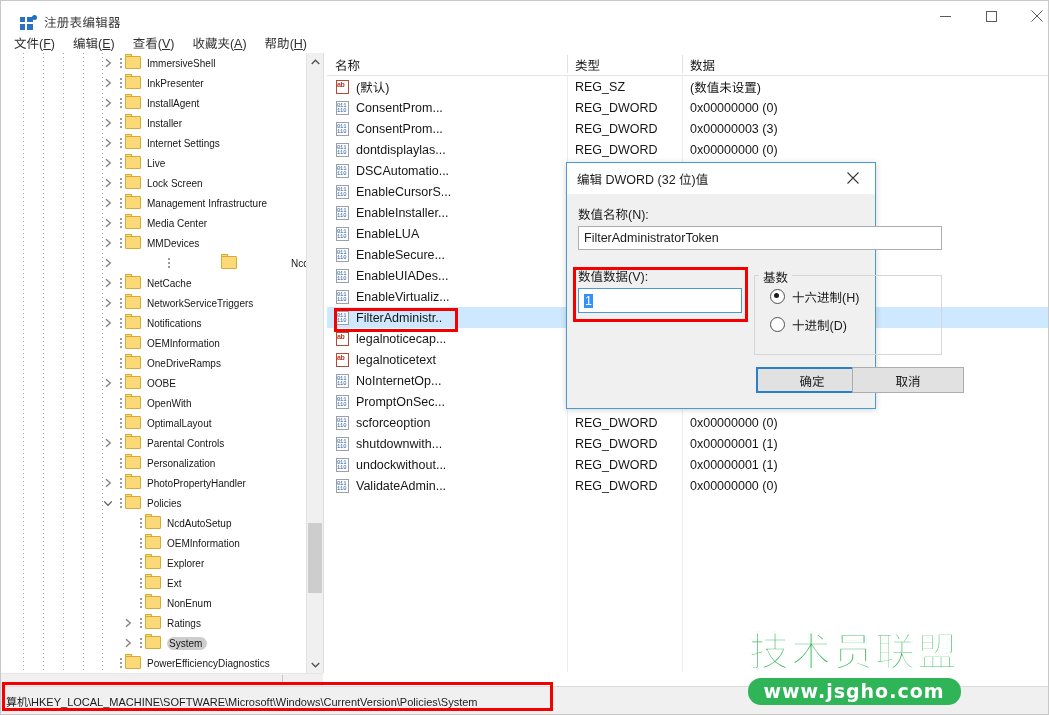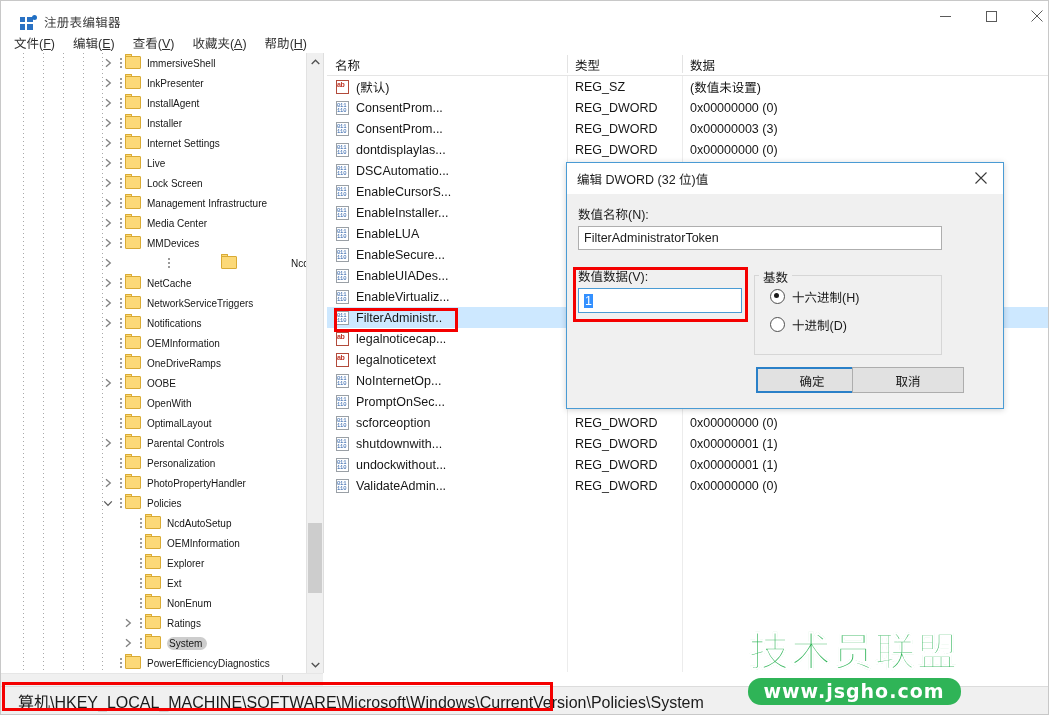--- a/index.html
+++ b/index.html
@@ -269,23 +269,23 @@
   
   .statusbar {
     position: absolute; left: 0; bottom: 0;
     width: 1047px; height: 28px;
     background: #f0f0f0;
     border-top: 1px solid #dcdcdc;
     box-sizing: border-box;
     display: flex; align-items: center;
   }
   .status-text {
-    font-size: 16px;
+    font-size: 11px;
     color: #1b1b1b;
-    padding-left: 17px;
+    padding-left: 5px;
     white-space: nowrap;
   }
   .hscroll {
     position: absolute; left: 0; bottom: 28px;
     width: 322px; height: 12px;
     background: #f0f0f0;
     border-top: 1px solid #e6e6e6;
   }
   .hscroll .hthumb {
     position: absolute; left: 1px; top: 1px;
@@ -299,21 +299,21 @@
     position: absolute;
     border: 3px solid #f40000;
     box-sizing: border-box;
     pointer-events: none;
   }
 
   
   .dialog {
     position: absolute;
     left: 565px; top: 161px;
-    width: 438px; height: 247px;
+    width: 310px; height: 247px;
     background: #f0f0f0;
     border: 1px solid #4a9bd4;
     box-sizing: border-box;
     box-shadow: 0 1px 6px rgba(0,0,0,.18);
   }
   .dlg-title {
     height: 31px;
     background: #ffffff;
     display: flex; align-items: center;
     position: relative;

